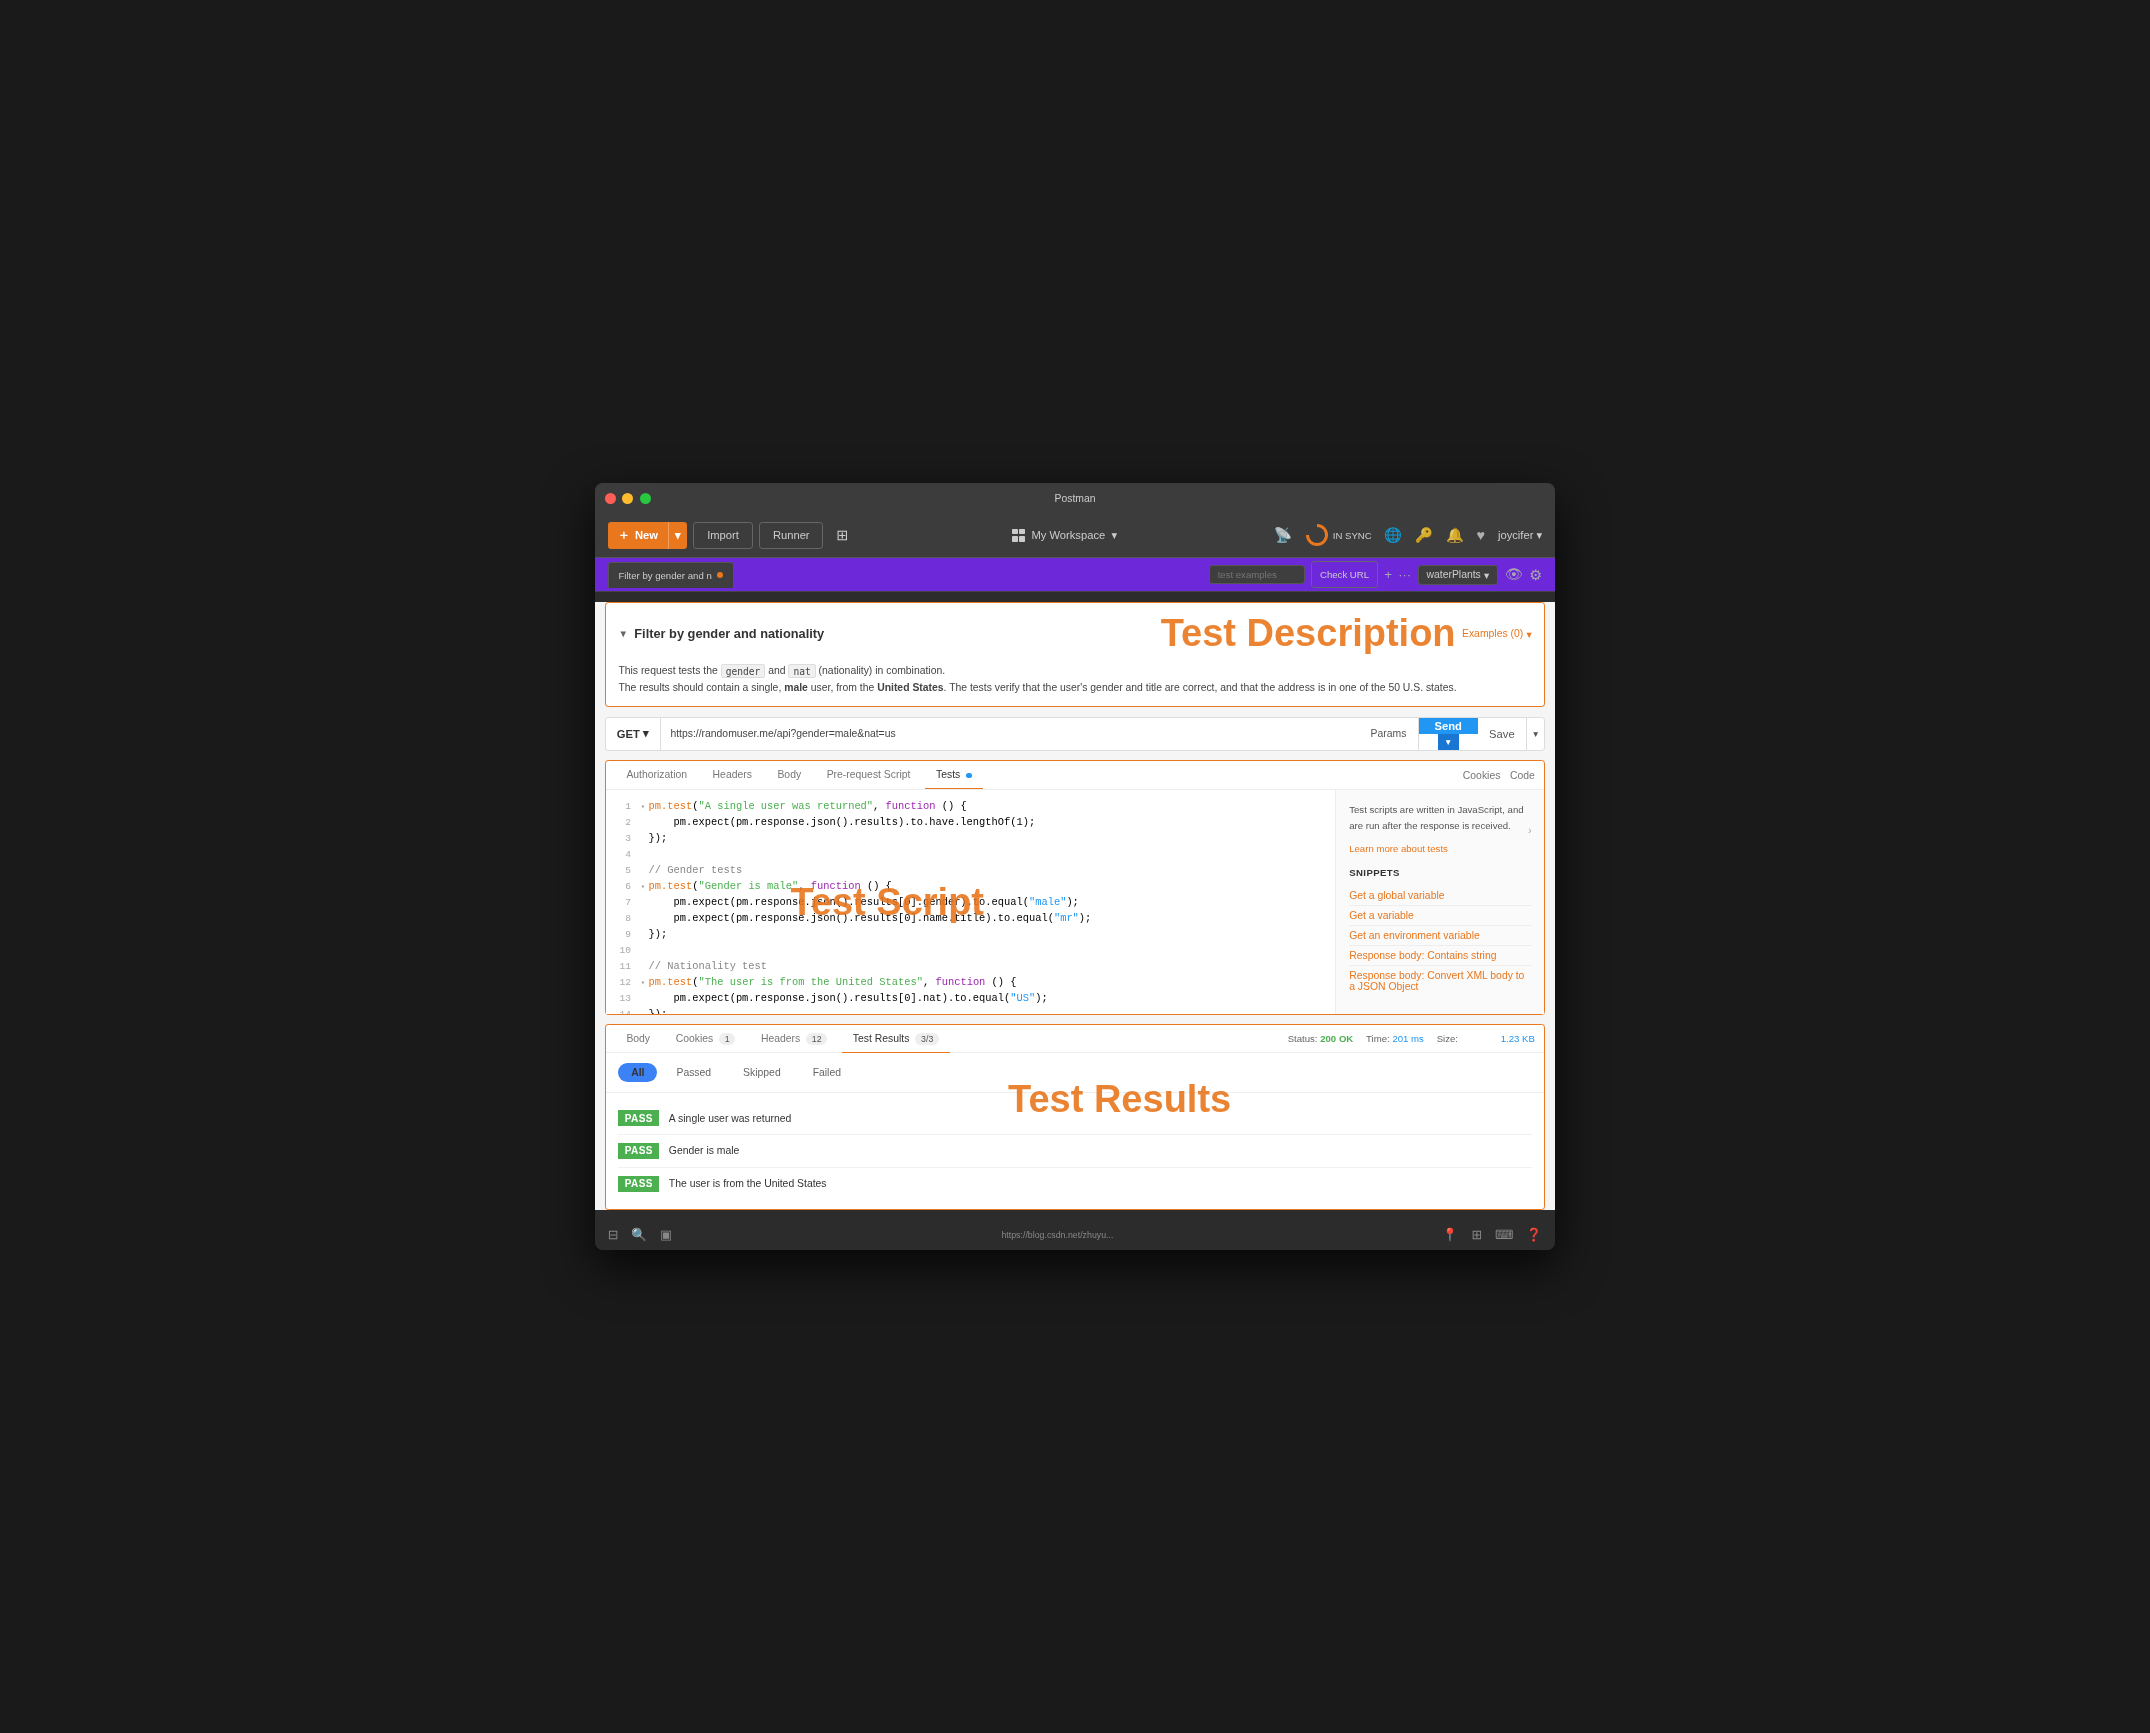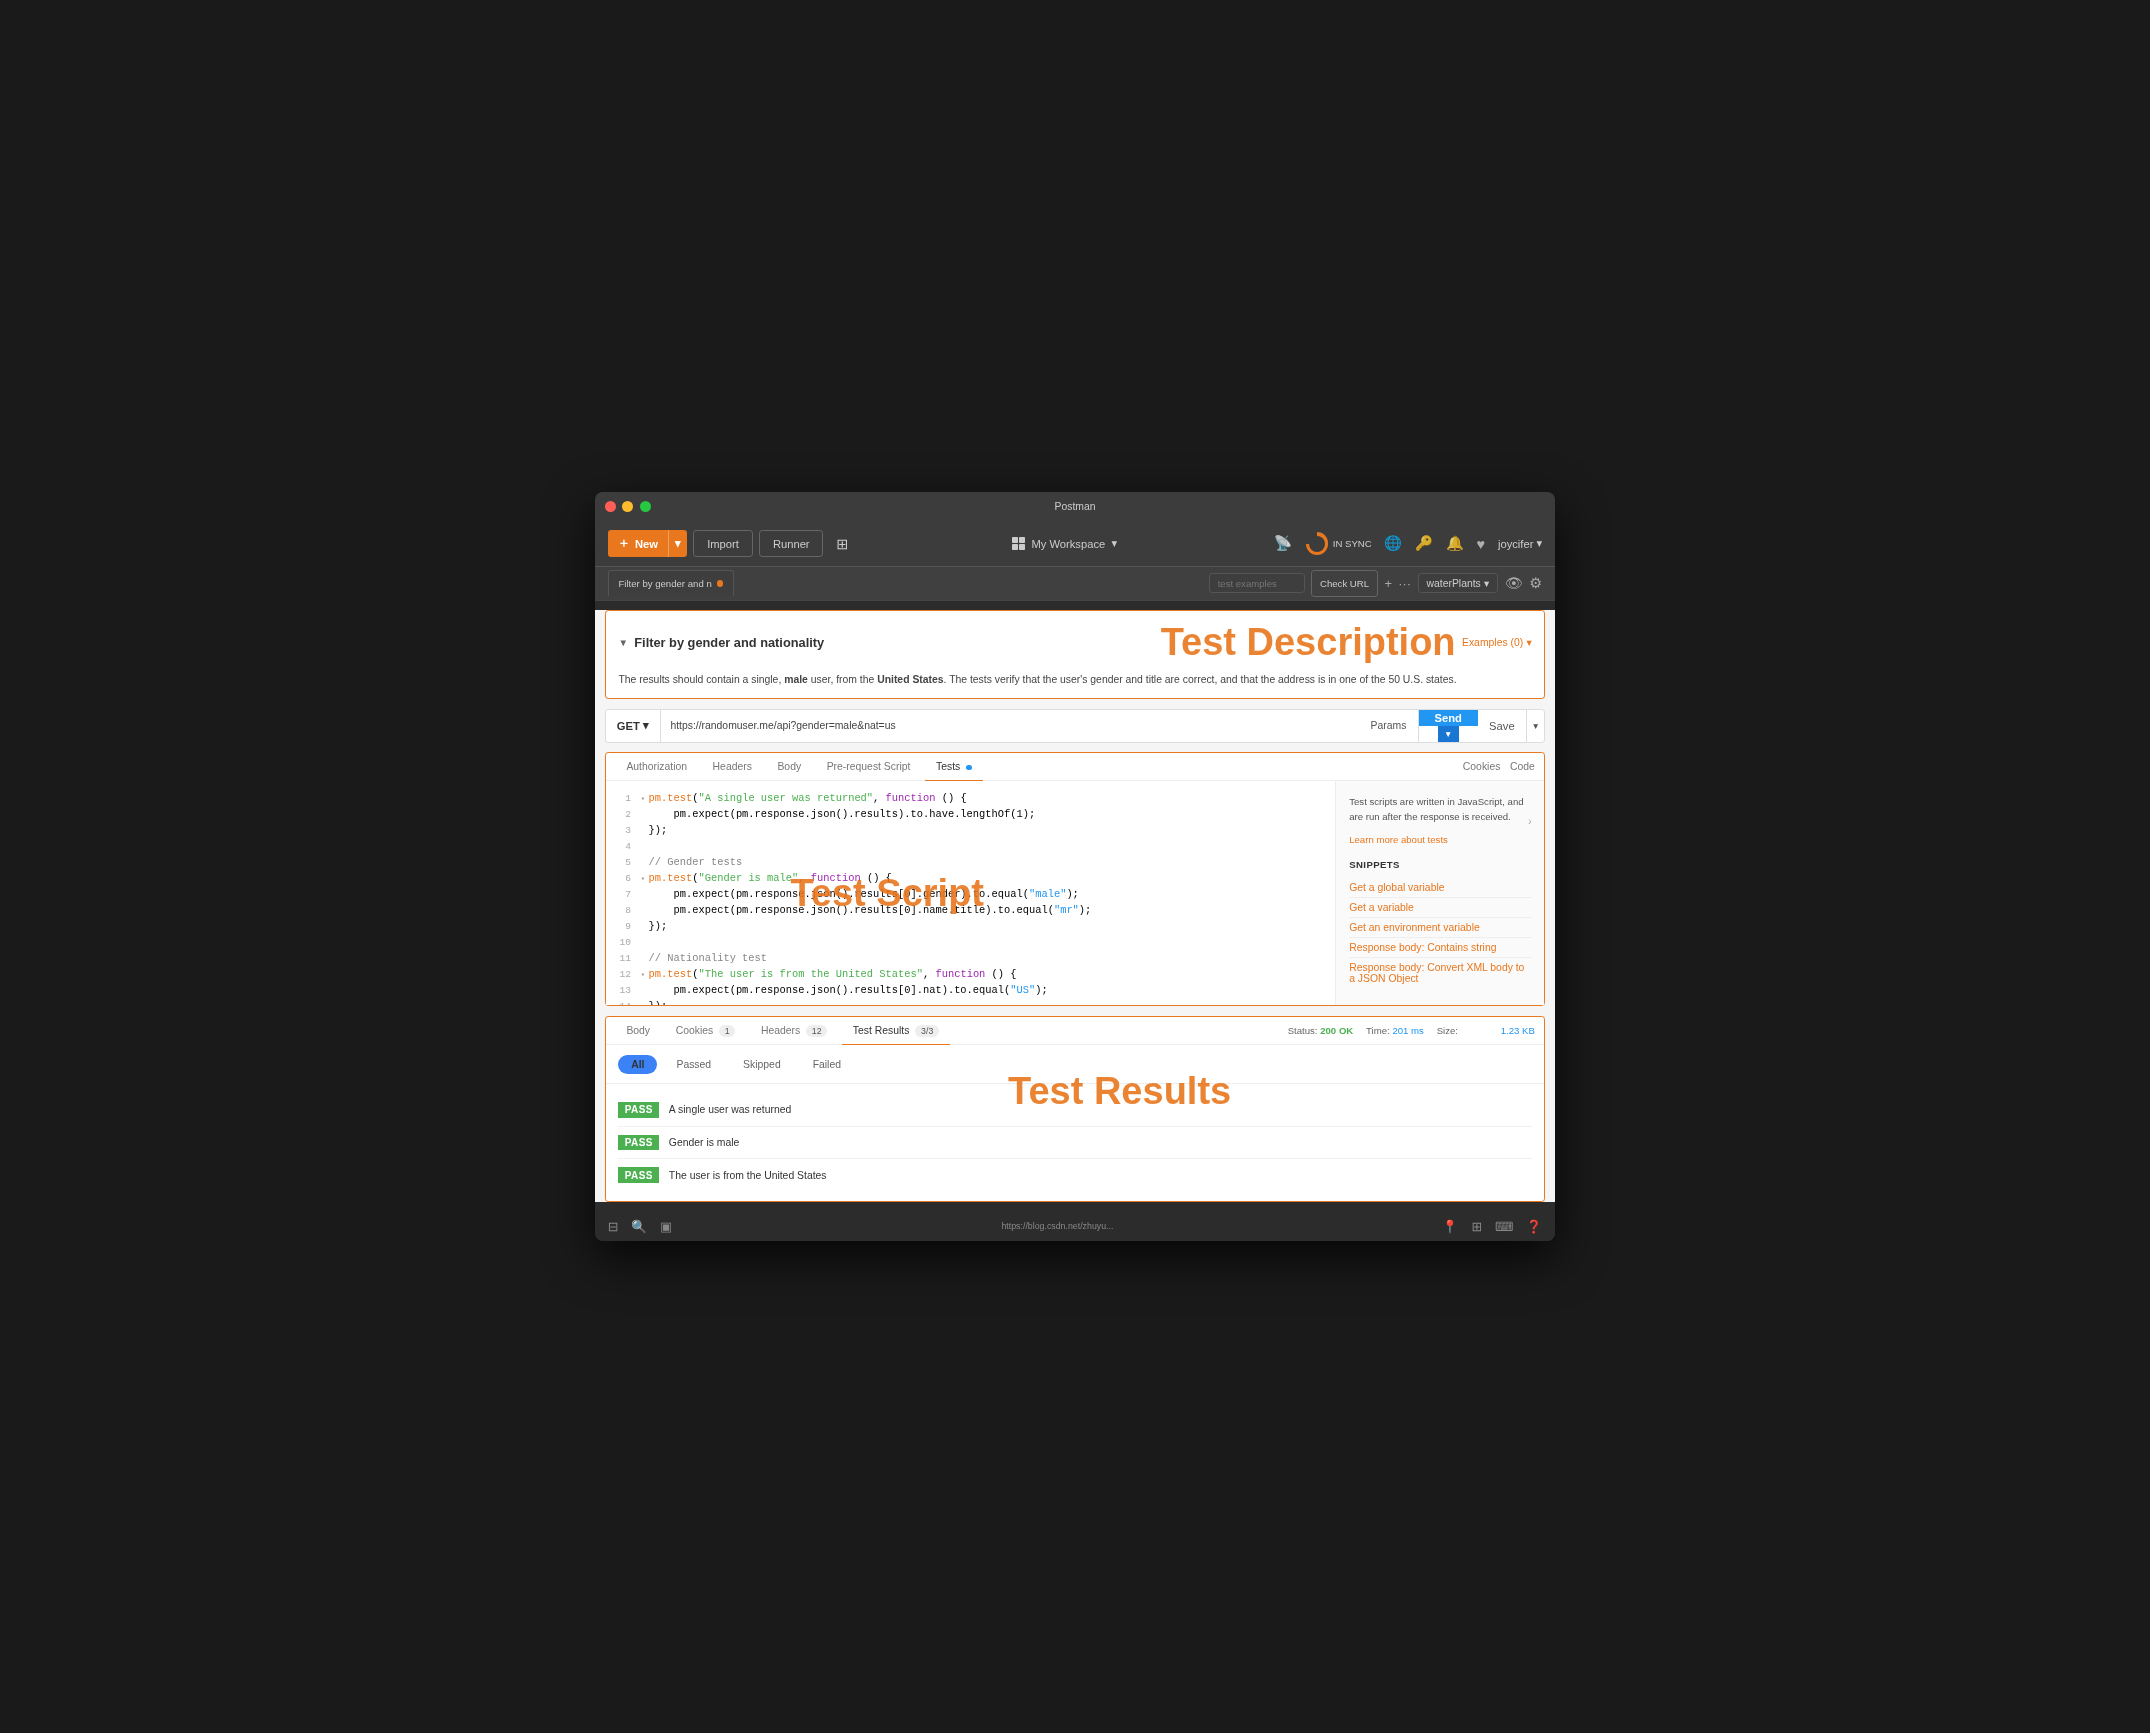--- a/index.html
+++ b/index.html
@@ -160,21 +160,21 @@
       border: none;
       color: #ccc;
       font-size: 11.2px;
       cursor: pointer;
       display: flex;
       align-items: center;
       gap: 3.2px;
     }
     
     .tabbar {
-      background: #404040;
+      background: #6d28d9;
       height: 34px;
       display: flex;
       align-items: center;
       padding: 0 12.8px;
       gap: 3.2px;
       border-bottom: 0.8px solid #444;
     }
     .tab-item {
       display: flex;
       align-items: center;
@@ -705,20 +705,23 @@
           <span class="desc-title">Filter by gender and nationality</span>
         </div>
         <div style="display:flex; align-items:center; gap:6.4px;">
           <span class="test-desc-label">Test Description</span>
           <button class="examples-btn">
             <span>Examples (0)</span>
             <span>▾</span>
           </button>
         </div>
       </div>
+      <p class="desc-text">
+        This request tests the <code>gender</code> and <code>nat</code> (nationality) in combination.
+      </p>
       <p class="desc-text">
         The results should contain a single, <strong>male</strong> user, from the <strong>United States</strong>. The tests verify that the user's gender and title are correct, and that the address is in one of the 50 U.S. states.
       </p>
     </div>
 
     <div class="url-bar">
       <div class="method-select">
         <span>GET</span>
         <span>▾</span>
       </div>

